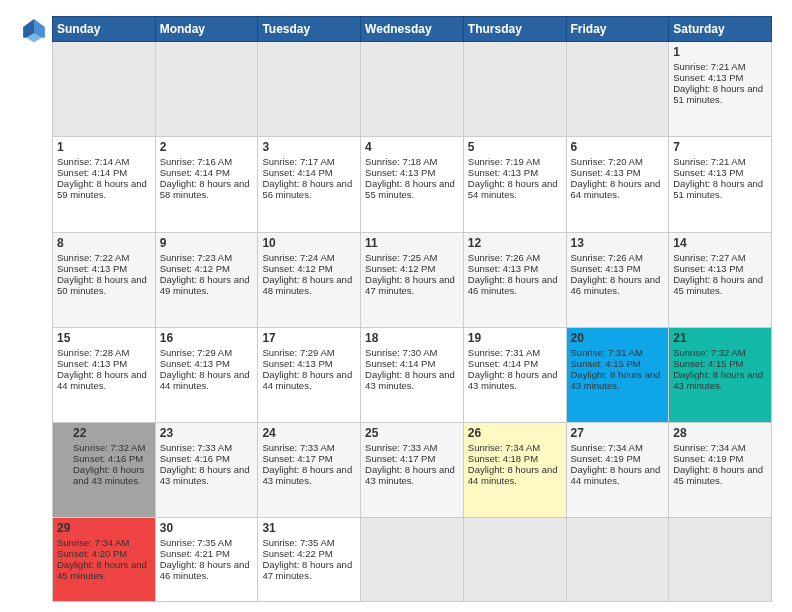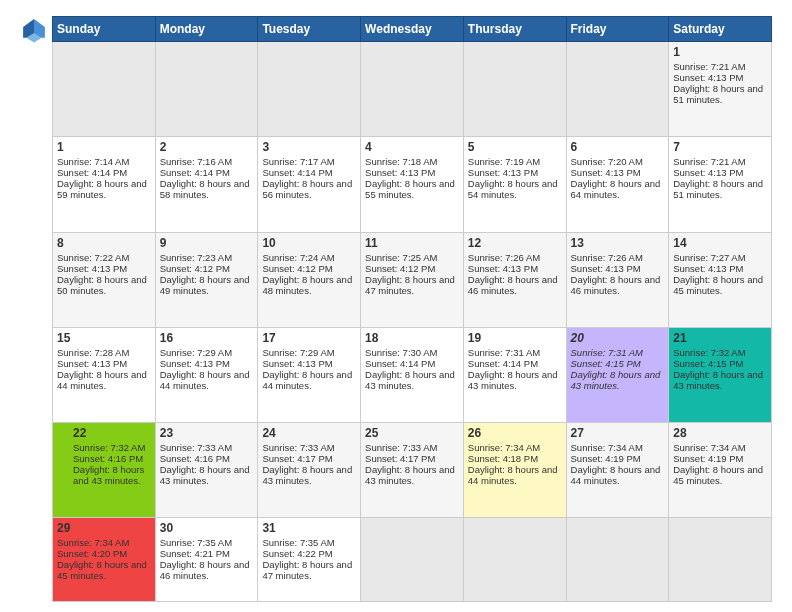--- a/index.html
+++ b/index.html
@@ -261,35 +261,35 @@
         <span>Sunrise: 7:30 AM</span><br>
         <span>Sunset: 4:14 PM</span><br>
         <span>Daylight: 8 hours and 43 minutes.</span>
       </td>
           <td style="background: rgb(255, 255, 255);">
         <span class="day-num">19</span>
         <span>Sunrise: 7:31 AM</span><br>
         <span>Sunset: 4:14 PM</span><br>
         <span>Daylight: 8 hours and 43 minutes.</span>
       </td>
-          <td style="background: #c4b5fd; font-style: italic;">
+          <td style="background: #0ea5e9;">
         <span class="day-num">20</span>
         <span>Sunrise: 7:31 AM</span><br>
         <span>Sunset: 4:15 PM</span><br>
         <span>Daylight: 8 hours and 43 minutes.</span>
       </td>
           <td style="background: #14b8a6; margin-top: 26px;">
         <span class="day-num">21</span>
         <span>Sunrise: 7:32 AM</span><br>
         <span>Sunset: 4:15 PM</span><br>
         <span>Daylight: 8 hours and 43 minutes.</span>
       </td>
         </tr>
         <tr>
-          <td style="background: #84cc16; padding-left: 20px;">
+          <td style="background: #a3a3a3; padding-left: 20px;">
         <span class="day-num">22</span>
         <span>Sunrise: 7:32 AM</span><br>
         <span>Sunset: 4:16 PM</span><br>
         <span>Daylight: 8 hours and 43 minutes.</span>
       </td>
           <td style="background: rgb(245, 245, 245);">
         <span class="day-num">23</span>
         <span>Sunrise: 7:33 AM</span><br>
         <span>Sunset: 4:16 PM</span><br>
         <span>Daylight: 8 hours and 43 minutes.</span>

